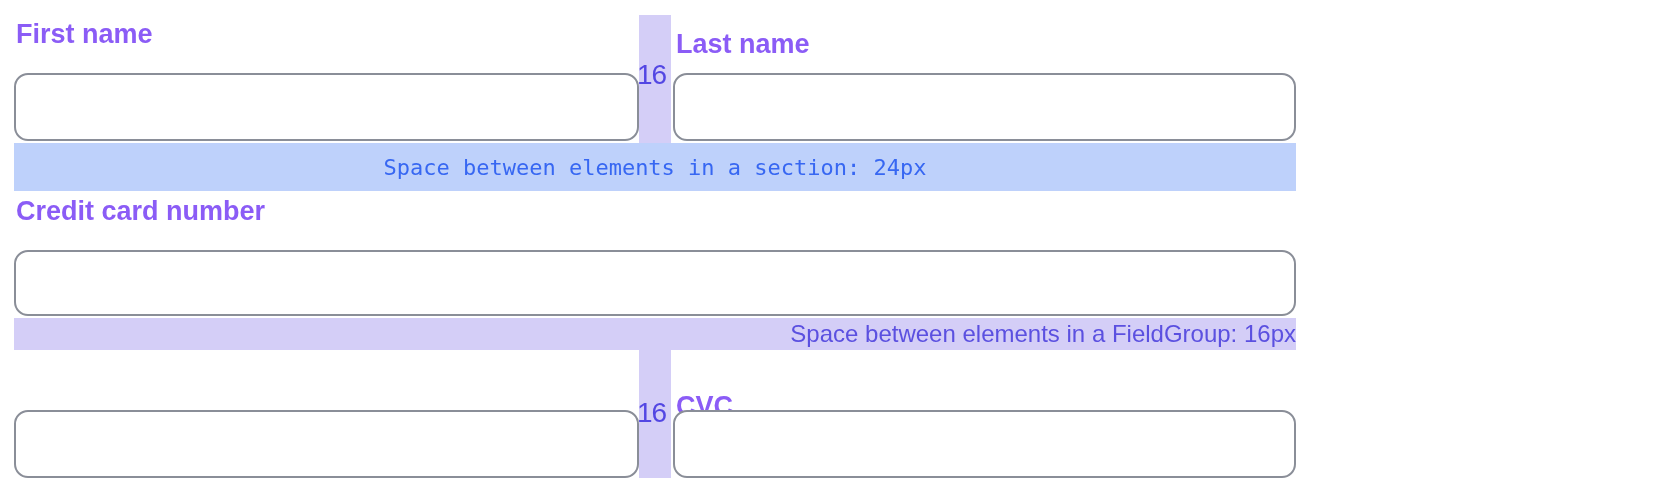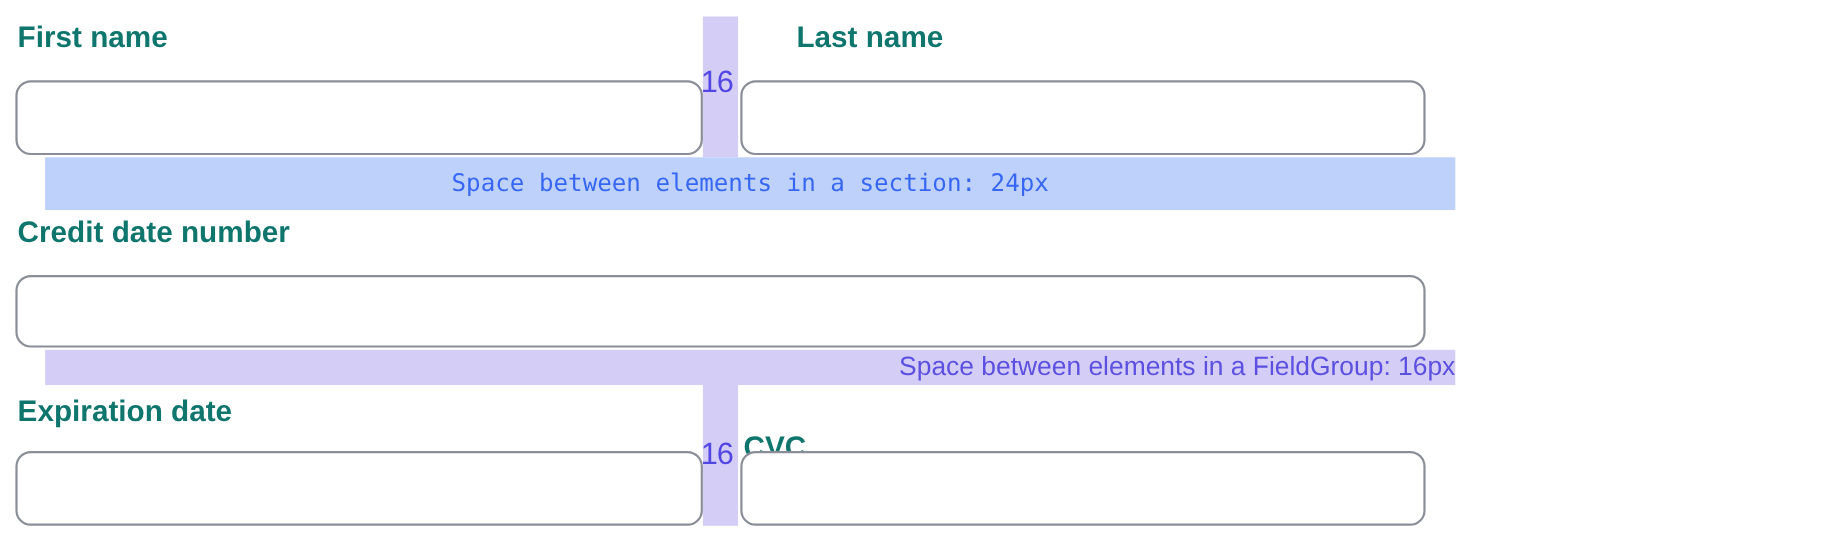--- a/index.html
+++ b/index.html
@@ -35,21 +35,21 @@
     font-weight: 400;
     z-index: 3;
   }
   .gap-number.top { top: 60px; }
   .gap-number.bottom { top: 398px; }
   .field-label {
     position: absolute;
     font-size: 27px;
     font-weight: 600;
     line-height: 36px;
-    color: #0f766e;
+    color: #8b5cf6;
     white-space: nowrap;
   }
   .text-input {
     position: absolute;
     box-sizing: border-box;
     border: 2px solid #8a8e98;
     border-radius: 14px;
     background: #ffffff;
     outline: none;
     font-size: 26px;
@@ -58,21 +58,20 @@
     z-index: 2;
   }
   .band {
     position: absolute;
     left: 14px;
     width: 1282px;
     display: flex;
     align-items: center;
     justify-content: center;
     z-index: 1;
-    margin-left: 27px;
   }
   .band.section {
     top: 143px;
     height: 48px;
     background: #bed1fb;
   }
   .band.section .band-text {
     font-family: "DejaVu Sans Mono", monospace;
     font-size: 22px;
     color: #3767f2;
@@ -83,21 +82,21 @@
     background: #d4cef7;
     justify-content: flex-end;
   }
   .band.fieldgroup .band-text {
     font-family: "Liberation Sans", sans-serif;
     font-size: 24px;
     color: #5b50e0;
   }
   
   #lbl-first   { left: 16px;  top: 16px; }
-  #lbl-last    { left: 676px; top: 16px; margin-left: 48px; }
+  #lbl-last    { left: 676px; top: 26px; }
   #in-first    { left: 14px;  top: 73px;  width: 625px; height: 68px; }
   #in-last     { left: 673px; top: 73px;  width: 623px; height: 68px; }
   #lbl-card    { left: 16px;  top: 193px; }
   #in-card     { left: 14px;  top: 250px; width: 1282px; height: 66px; }
   #lbl-exp     { left: 16px;  top: 356px; }
   #lbl-cvc     { left: 676px; top: 356px; margin-top: 32px; }
   #in-exp      { left: 14px;  top: 410px; width: 625px; height: 68px; }
   #in-cvc      { left: 673px; top: 410px; width: 623px; height: 68px; }
 </style>
 </head>
@@ -113,25 +112,24 @@
 
   <div class="field-label" id="lbl-first">First name</div>
   <div class="field-label" id="lbl-last">Last name</div>
   <input type="text" class="text-input" id="in-first" value="" style="">
   <input type="text" class="text-input" id="in-last" value="" style="">
 
   <div class="band section">
     <span class="band-text">Space between elements in a section: 24px</span>
   </div>
 
-  <div class="field-label" id="lbl-card">Credit date number</div>
+  <div class="field-label" id="lbl-card">Credit card number</div>
   <input type="text" class="text-input" id="in-card" value="" style="">
 
   <div class="band fieldgroup">
     <span class="band-text">Space between elements in a FieldGroup: 16px</span>
   </div>
 
-  <div class="field-label" id="lbl-exp">Expiration date</div>
   <div class="field-label" id="lbl-cvc">CVC</div>
   <input type="text" class="text-input" id="in-exp" value="" style="">
   <input type="text" class="text-input" id="in-cvc" value="" style="">
 
 </div>
 
 </body></html>

